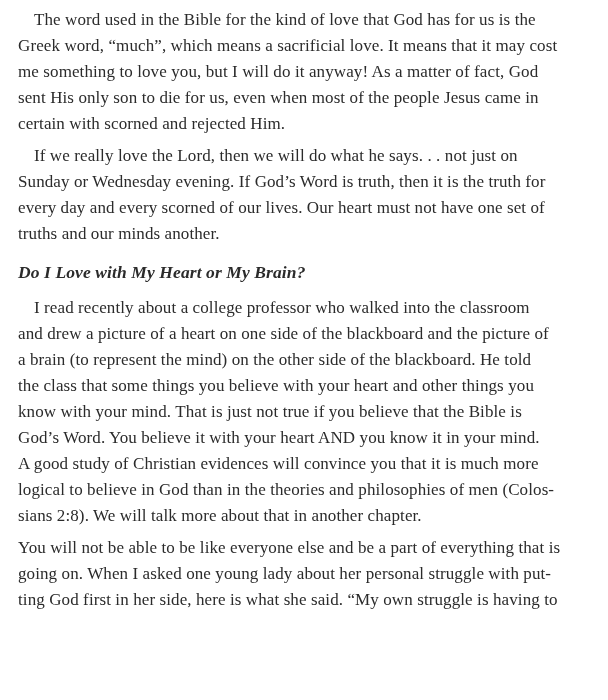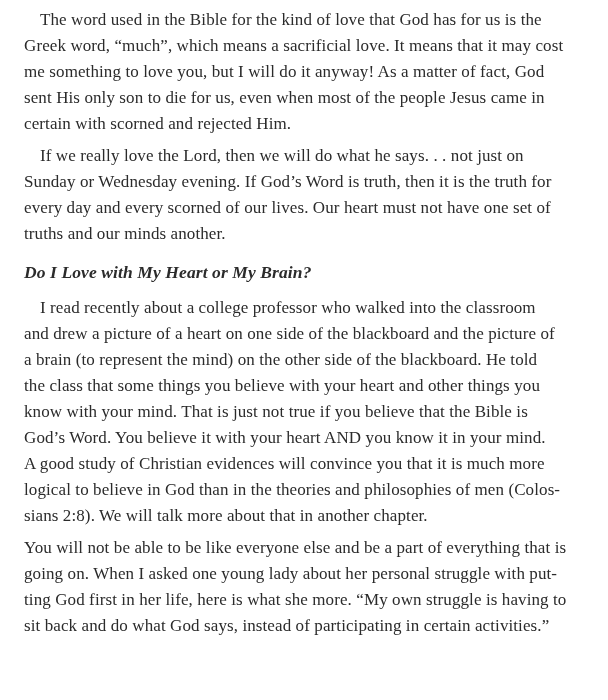--- a/index.html
+++ b/index.html
@@ -7,21 +7,21 @@
     width: 608px;
     height: 700px;
     background: #ffffff;
     font-family: "Liberation Serif", "DejaVu Serif", serif;
     overflow: hidden;
   }
   .page {
     box-sizing: border-box;
     width: 608px;
     height: 700px;
-    padding: 7px 12px 0 24px;
+    padding: 7px 12px 0 18px;
     color: #2b2b2b;
   }
   .para {
     margin: 0 0 6px 0;
     font-size: 17px;
   }
   .line {
     display: block;
     height: 26px;
     line-height: 26px;
@@ -70,17 +70,16 @@
     <span class="line">know with your mind. That is just not true if you believe that the Bible is</span>
     <span class="line">God’s Word. You believe it with your heart AND you know it in your mind.</span>
     <span class="line">A good study of Christian evidences will convince you that it is much more</span>
     <span class="line">logical to believe in God than in the theories and philosophies of men (Colos-</span>
     <span class="line">sians 2:8). We will talk more about that in another chapter.</span>
   </p>
 
   <p class="para">
     <span class="line">You will not be able to be like everyone else and be a part of everything that is</span>
     <span class="line">going on. When I asked one young lady about her personal struggle with put-</span>
-    <span class="line">ting God first in her life, here is what she more. “My own struggle is having to</span>
-    <span class="line">sit back and do what God says, instead of participating in certain activities.”</span>
+    <span class="line">ting God first in her side, here is what she said. “My own struggle is having to</span>
   </p>
 
 </div>
 
 </body></html>

